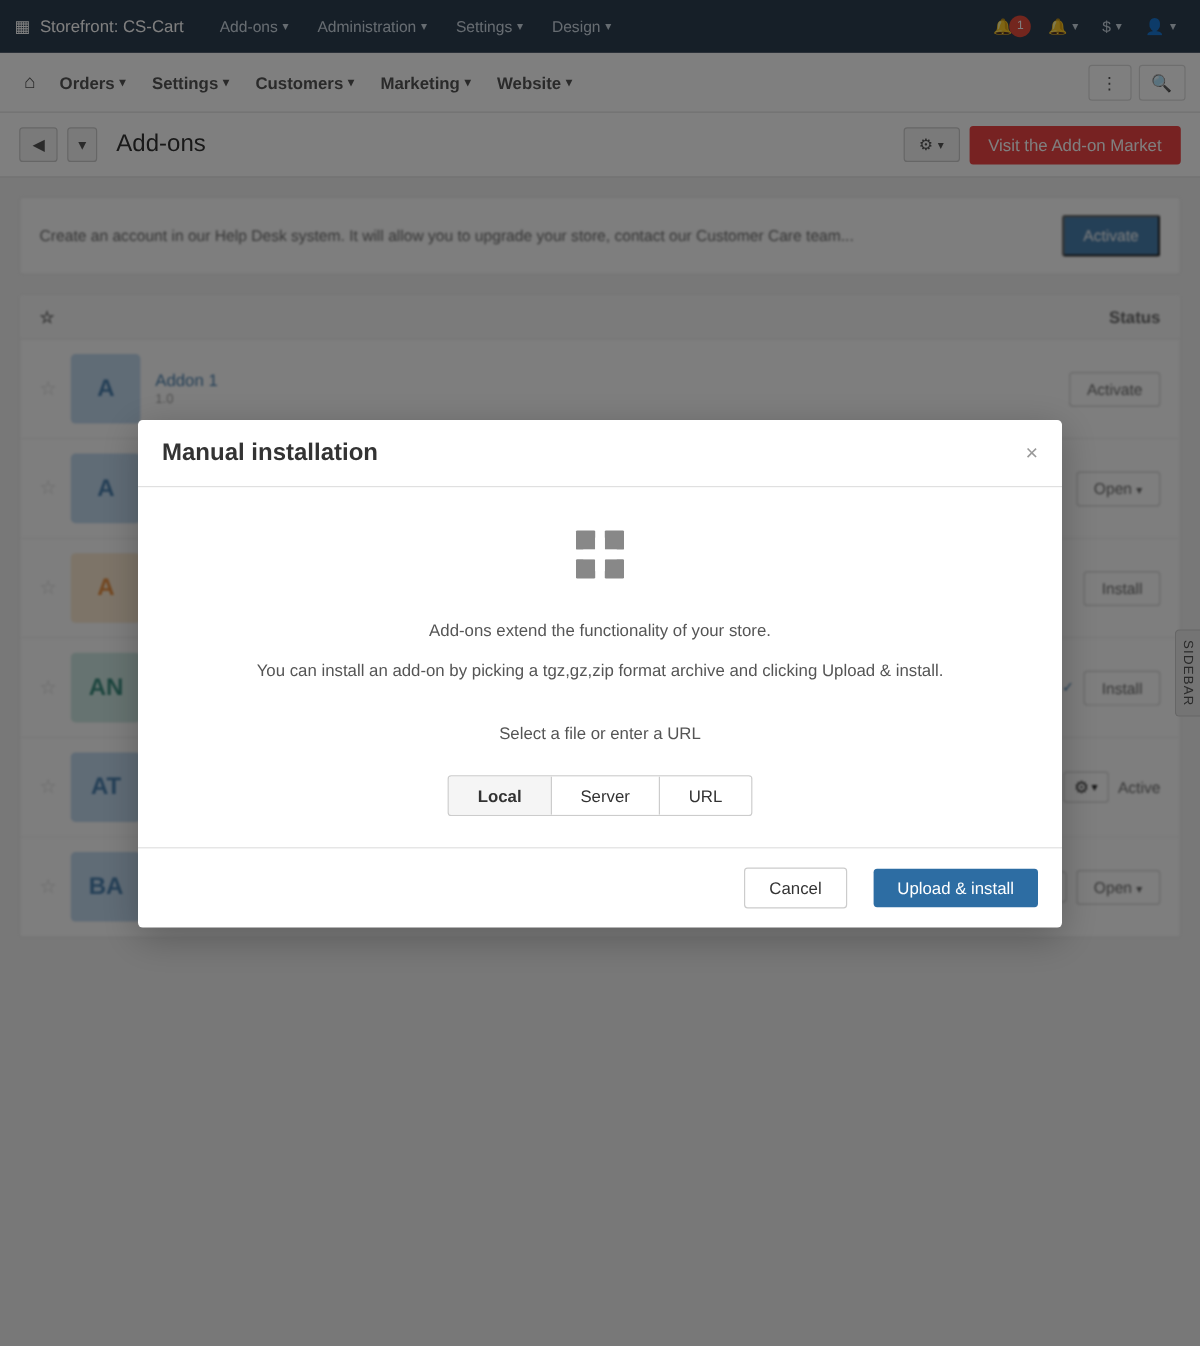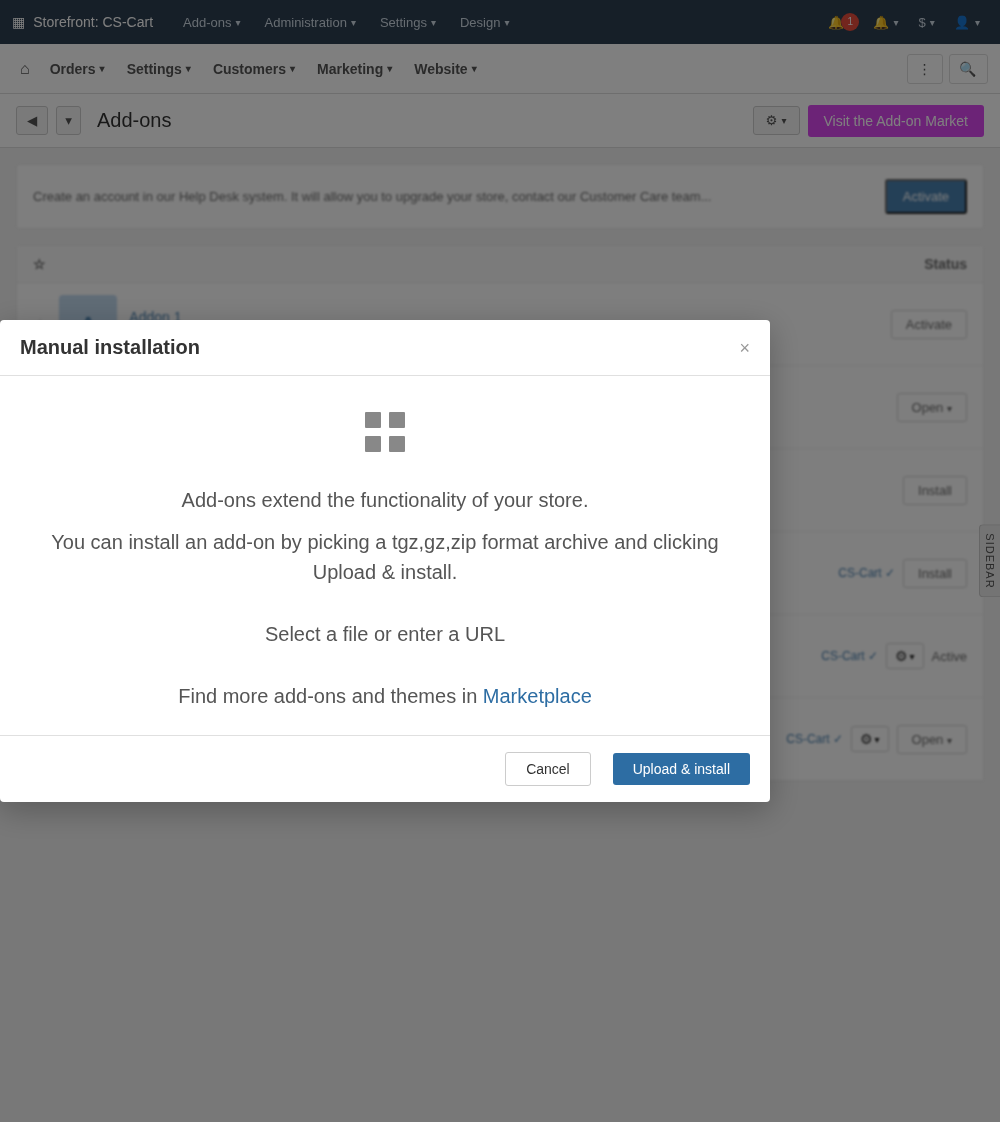--- a/index.html
+++ b/index.html
@@ -136,21 +136,21 @@
       background: #f5f5f5;
       color: #555;
       padding: 6px 12px;
       cursor: pointer;
       border-radius: 3px;
       display: flex;
       align-items: center;
       gap: 4px;
     }
     .page-header .market-btn {
-      background: #d946ef;
+      background: #ef4444;
       color: #fff;
       padding: 8px 16px;
       cursor: pointer;
       border-radius: 3px;
       border: none;
       font-size: 14px;
     }
 
     
     .main-content {
@@ -279,20 +279,21 @@
     }
 
     
     .modal-overlay {
       position: fixed;
       top: 0; left: 0; right: 0; bottom: 0;
       background: rgba(0,0,0,0.5);
       z-index: 100;
       display: flex;
       align-items: center;
+      justify-content: center;
     }
 
     .modal {
       background: #fff;
       border-radius: 4px;
       width: 770px;
       max-width: 96vw;
       box-shadow: 0 8px 32px rgba(0,0,0,0.25);
       overflow: hidden;
     }
@@ -329,21 +330,21 @@
     }
 
     .puzzle-icon {
       font-size: 36px;
       color: #555;
       margin-bottom: 8px;
     }
 
     .modal-body p {
       color: #555;
-      font-size: 20px;
+      font-size: 14px;
       line-height: 1.5;
     }
 
     .file-source-group {
       display: flex;
       border: 1px solid #ccc;
       border-radius: 3px;
       overflow: hidden;
       margin-top: 12px;
     }
@@ -612,23 +613,25 @@
           <rect x="28" y="4" width="16" height="16" rx="1" fill="#888"></rect>
           <rect x="4" y="28" width="16" height="16" rx="1" fill="#888"></rect>
           <rect x="28" y="28" width="16" height="16" rx="1" fill="#888"></rect>
           <rect x="20" y="10" width="8" height="28" rx="0" fill="#fff"></rect>
           <rect x="10" y="20" width="28" height="8" rx="0" fill="#fff"></rect>
         </svg>
       </div>
       <p>Add-ons extend the functionality of your store.</p>
       <p>You can install an add-on by picking a tgz,gz,zip format archive and clicking Upload &amp; install.</p>
       <p class="select-label">Select a file or enter a URL</p>
-      <p class="marketplace-link">
-        <span>Find more add-ons and themes in </span><a href="#">Marketplace</a>
-      </p>
+      <div class="file-source-group">
+        <button class="file-source-btn active">Local</button>
+        <button class="file-source-btn">Server</button>
+        <button class="file-source-btn">URL</button>
+      </div>
     </div>
 
     <div class="modal-footer">
       <button class="btn-cancel">Cancel</button>
       <button class="btn-upload">Upload &amp; install</button>
     </div>
   </div>
 </div>
 
 </body></html>

